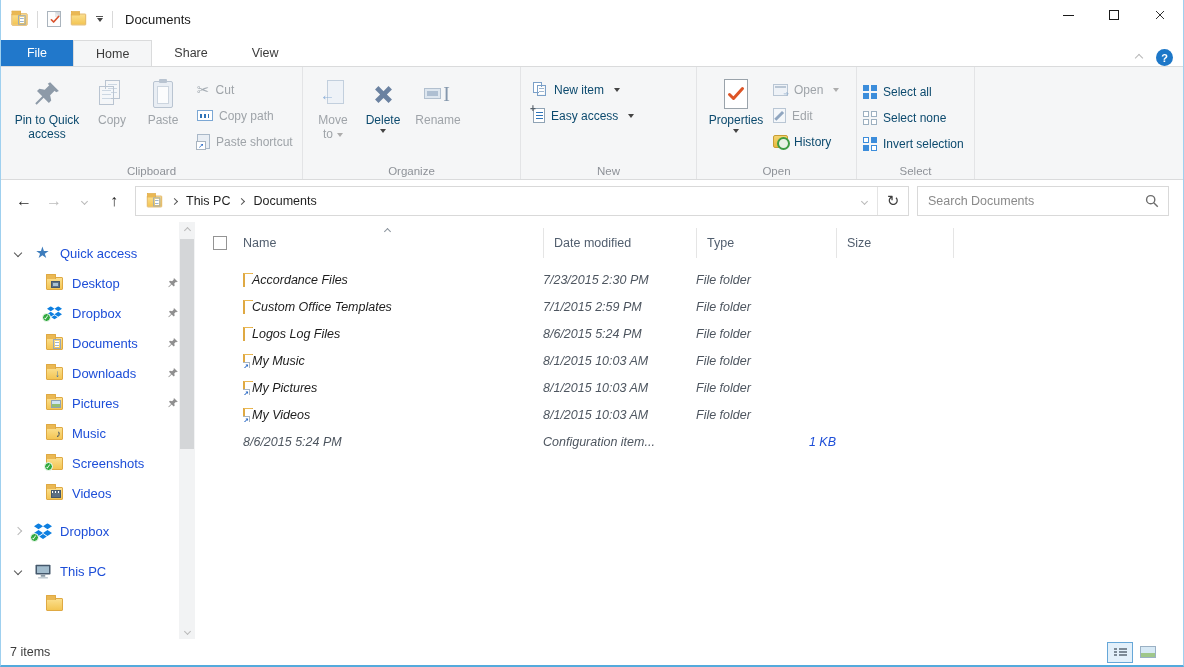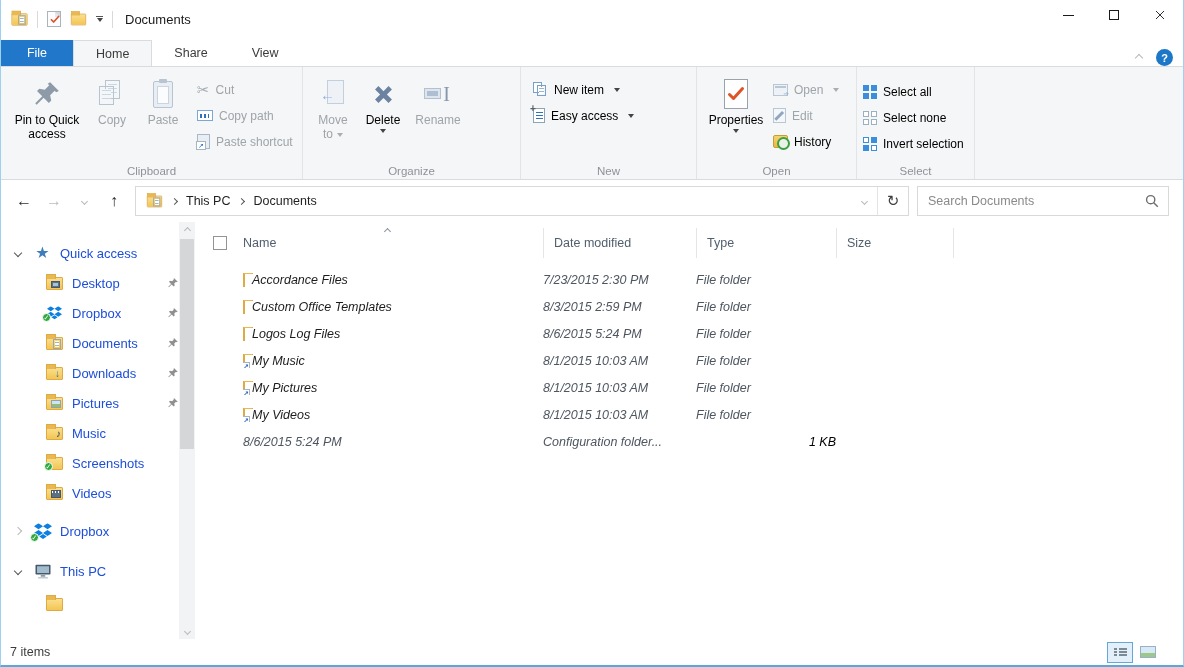--- a/index.html
+++ b/index.html
@@ -59,21 +59,21 @@
 
   
   #ribbon { position:absolute; top:66px; left:0; right:0; height:114px; background:#f5f6f7; border-top:1px solid #dadbdc; border-bottom:1px solid #dadbdc; display:flex; }
   .rgroup { position:relative; height:100%; border-right:1px solid #e3e4e6; display:flex; align-items:flex-start; padding:6px 6px 18px 6px; }
   .rgroup-label { position:absolute; bottom:2px; left:0; right:0; text-align:center; font-size:11.5px; color:#8e9298; }
   .rbtn-lg { display:flex; flex-direction:column; align-items:center; text-align:center; padding-top:2px; line-height:14px; flex:none; }
   .rbtn-lg .ric { height:38px; display:flex; align-items:center; justify-content:center; }
   .rcol { display:flex; flex-direction:column; gap:5px; padding-top:6px; flex:none; }
   .rbtn-sm { display:flex; align-items:center; gap:6px; height:21px; white-space:nowrap; }
   .dim-text { color:#9fa4a9; }
-  .dark-text { color:#000000; }
+  .dark-text { color:#0c4a6e; }
 
   
   .ic-pin-lg { width:30px; height:30px; color:#8d9aa8; }
   .ic-pages { position:relative; width:26px; height:28px; }
   .ic-pages .pg { position:absolute; width:15px; height:19px; background:#f4f7fa; border:1px solid #b9c4d1; }
   .ic-pages .pg.lines { background-image:repeating-linear-gradient(180deg,transparent 0 3px,#ccd7e2 3px 4px); background-clip:content-box; padding:2px; }
   .ic-clip { position:relative; width:20px; height:27px; background:#e9eef4; border:1px solid #b9c4d1; border-radius:2px; }
   .ic-clip::before { content:""; position:absolute; top:-3px; left:50%; transform:translateX(-50%); width:8px; height:4px; background:#b9c4d1; border-radius:1px; }
   .ic-clip::after { content:""; position:absolute; inset:4px 3px 3px 3px; background:#fbfcfd; border:1px solid #ccd5df; }
   .ic-scissors { font-size:15px; color:#a6adb4; line-height:15px; }
@@ -146,21 +146,21 @@
   .cols { display:grid; grid-template-columns:30px 300px 153px 140px 90px; }
   #list-header { position:relative; height:30px; align-items:center; margin-top:6px; }
   .hcell { font-size:12.5px; color:#515e6e; height:30px; display:flex; align-items:center; }
   .hcell.bordered { border-left:1px solid #e5e5e5; padding-left:10px; } 
   .sort-caret { position:absolute; left:172px; top:1px; }
   .hdr-checkbox { width:14px; height:14px; border:1px solid #949494; background:#fff; }
   .size-endline { position:absolute; left:740px; top:0; width:1px; height:30px; background:#e5e5e5; }
   .frow { height:27px; align-items:center;font-style:italic; }
   .fname { display:flex; align-items:center; gap:7px; font-size:12.5px; color:#1c1c1c; overflow:hidden; white-space:nowrap; }
   .fcell { font-size:12.5px; color:#4e5660; white-space:nowrap; overflow:hidden; }
-  .fcell.size { text-align:right; color:#000000; }
+  .fcell.size { text-align:right; color:#1d4ed8; }
   .ic-cell { position:relative; flex:none; }
 
   
   #statusbar { position:absolute; left:0; right:16px; bottom:0; height:26px; background:#fff; display:flex; align-items:center; }
   #status-count { padding-left:9px; font-size:12.5px; color:#3c3c3c; }
   .view-btns { margin-left:auto; display:flex; gap:2px; padding-right:6px; }
   .view-btn { width:26px; height:21px; display:flex; align-items:center; justify-content:center; border:1px solid transparent; }
   .view-btn.selected { border-color:#66a7d8; background:#e3f0fa; }
   .ic-details { display:grid; grid-template-columns:3px 8px; grid-template-rows:2px 2px 2px; gap:1px 2px; }
   .ic-details i { background:#7d8a96; }
@@ -613,21 +613,21 @@
         <div class="fcell">7/23/2015 2:30 PM</div>
         <div class="fcell">File folder</div>
         <div class="fcell size"></div>
       </div>
       <div class="cols frow">
         <div></div>
         <div class="fname">
             <span class="ic-cell"><span class="folder"></span></span>
             <span>Custom Office Templates</span>
           </div>
-        <div class="fcell">8/3/2015 2:59 PM</div>
+        <div class="fcell">7/1/2015 2:59 PM</div>
         <div class="fcell">File folder</div>
         <div class="fcell size"></div>
       </div>
       <div class="cols frow">
         <div></div>
         <div class="fname">
             <span class="ic-cell"><span class="folder"></span></span>
             <span>Logos Log Files</span>
           </div>
         <div class="fcell">8/6/2015 5:24 PM</div>
@@ -660,21 +660,21 @@
             <span class="ic-cell"><span class="folder"><span class="ov-shortcut">↗</span></span></span>
             <span>My Videos</span>
           </div>
         <div class="fcell">8/1/2015 10:03 AM</div>
         <div class="fcell">File folder</div>
         <div class="fcell size"></div>
       </div>
       <div class="cols frow">
         <div></div>
         <div class="fcell">8/6/2015 5:24 PM</div>
-        <div class="fcell">Configuration folder...</div>
+        <div class="fcell">Configuration item...</div>
         <div class="fcell size">1 KB</div>
       </div>
     </div>
   </div>
 
   <div id="statusbar">
     <span id="status-count">7 items</span>
     <div class="view-btns">
       <div class="view-btn selected">
         <span class="ic-details">

